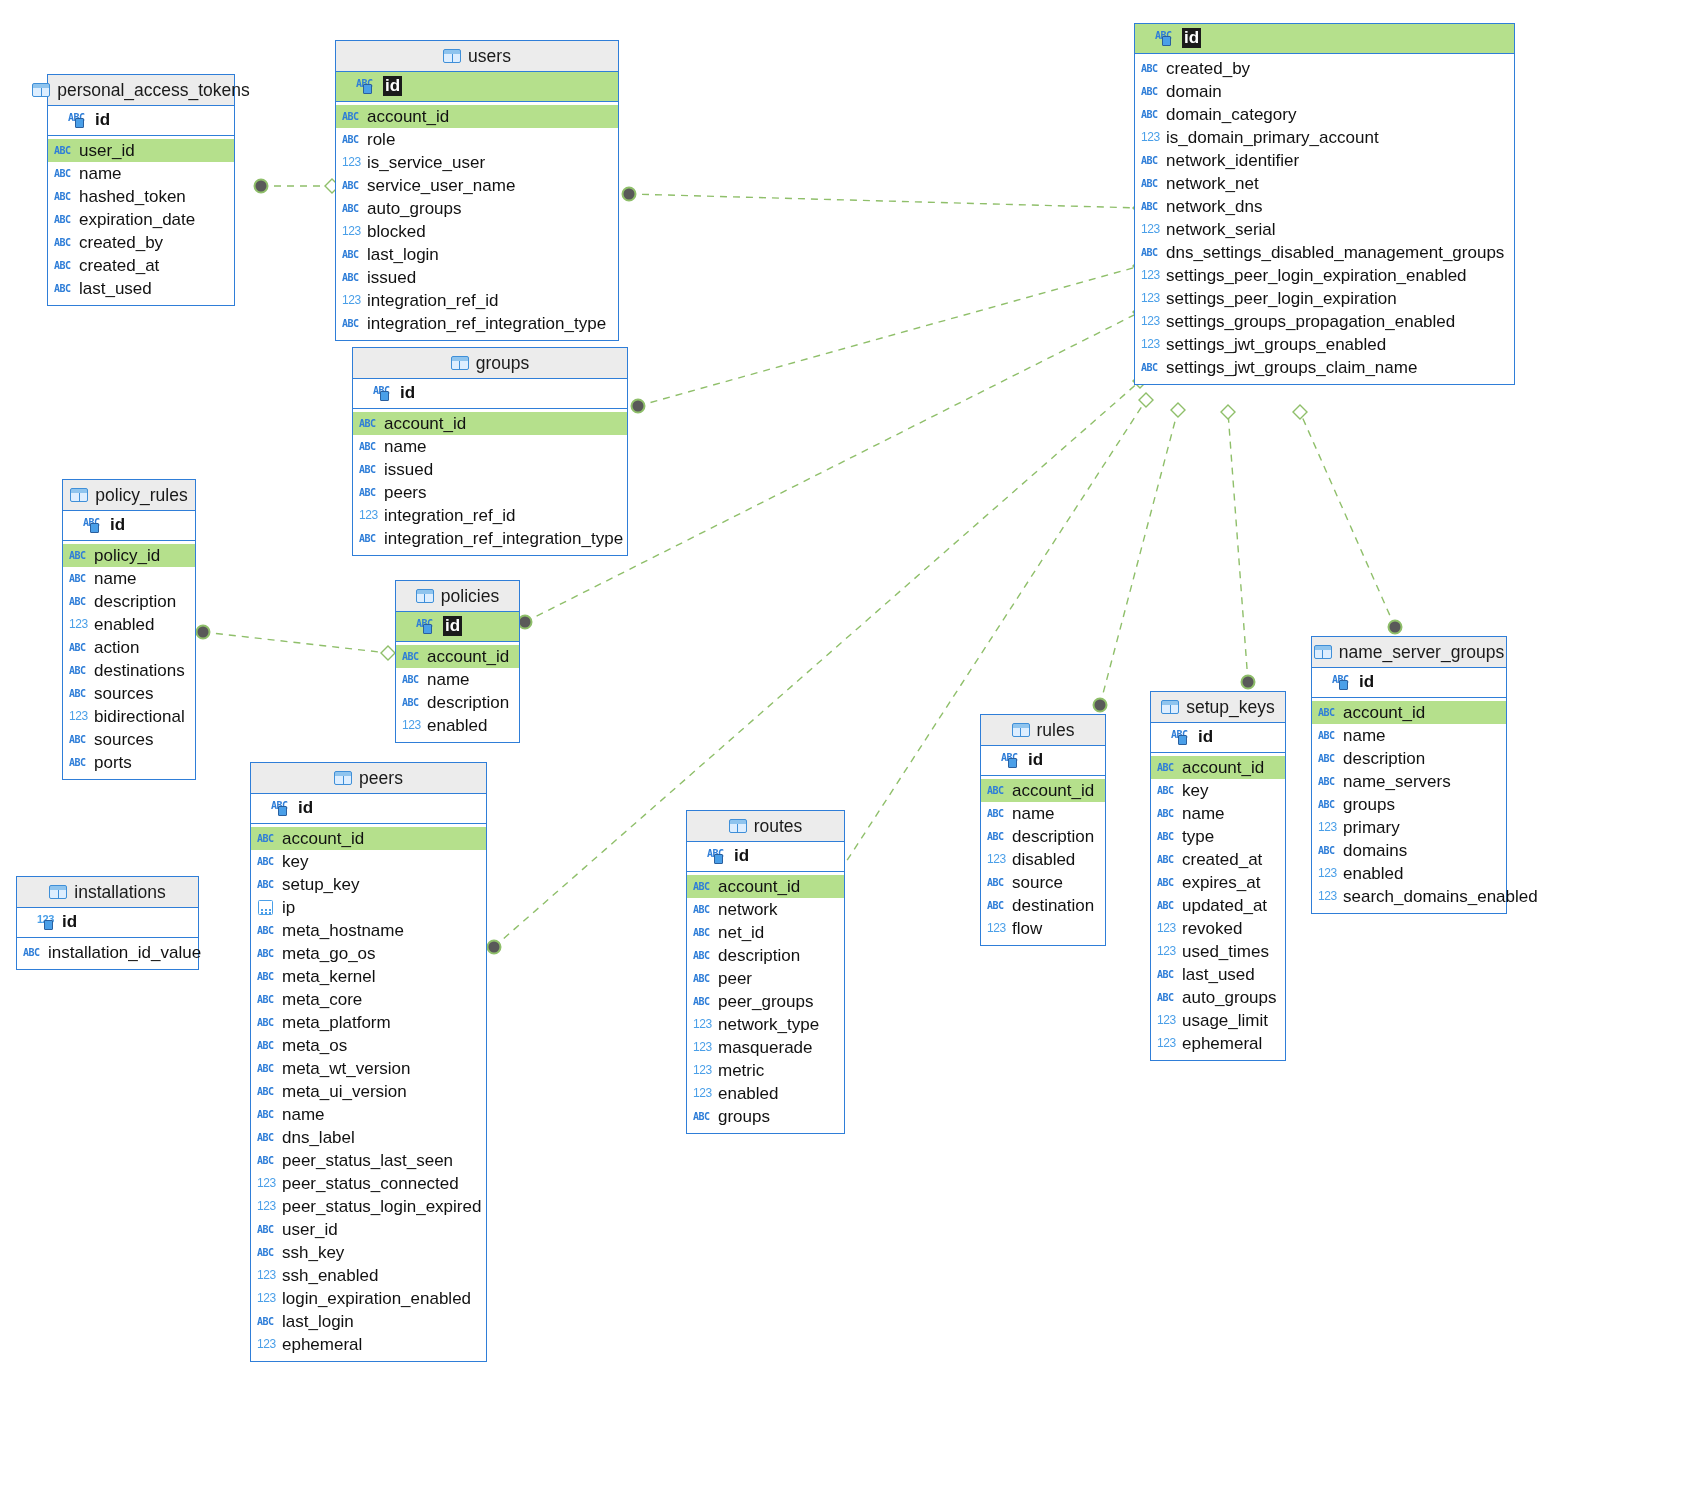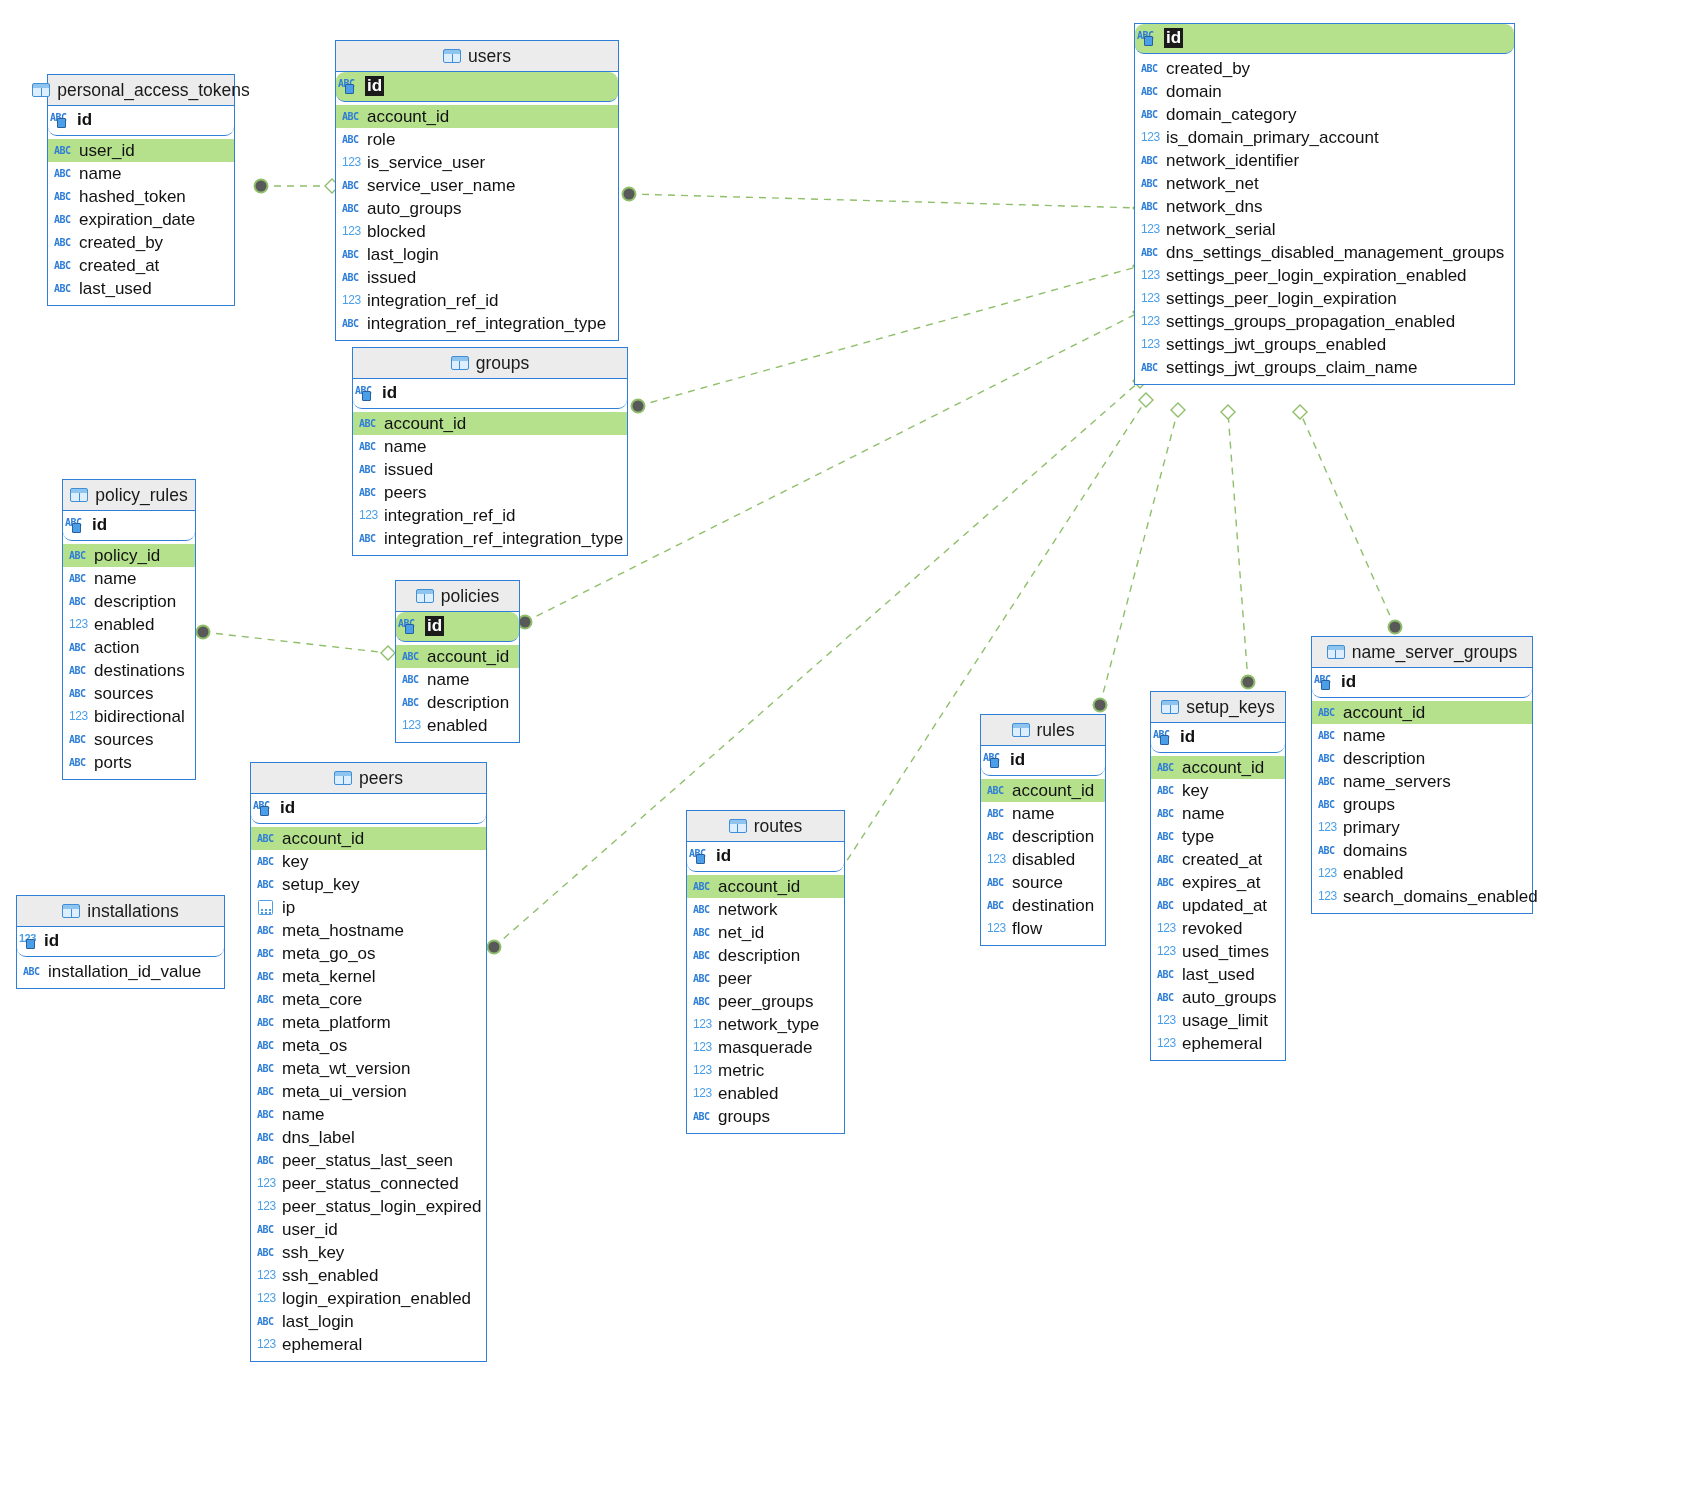--- a/index.html
+++ b/index.html
@@ -34,28 +34,27 @@
     height:30px;
     display:flex;
     align-items:center;
     justify-content:center;
     gap:7px;
     font-size:17.5px;
     color:#1a1a1a;
   }
   .tbl-pk{
     border-bottom:1.6px solid #2f7ed8;
-    padding:4px 6px 5px 2px;
+    padding:4px 6px 5px 20px;
     display:flex;
     align-items:center;
     gap:6px;
     font-size:17px;
     font-weight:bold;
     color:#111;
-    border-radius:9px;
   }
   .tbl-pk.sel .fname{
     background:#1b1b1b;
     color:#ffffff;
     padding:0 2px;
   }
   .tbl-pk.green{background:#b5e08c;}
   .cols{
     padding:3px 0 5px 0;
   }
@@ -486,21 +485,21 @@
         <div class="col">
           <span class="ty abc"></span>
           <span>description</span>
         </div>
         <div class="col">
           <span class="ty num"></span>
           <span>enabled</span>
         </div>
       </div>
     </div>
-    <div class="tbl" style="left: 16px; top: 895px; width: 209px;">
+    <div class="tbl" style="left: 16px; top: 876px; width: 183px;">
       <div class="tbl-head">
         <span class="tbl-icon"></span>
         <span>installations</span>
       </div>
       <div class="tbl-pk">
         <span class="ty keynum"></span>
         <span class="fname">id</span>
       </div>
       <div class="cols">
         <div class="col">
@@ -766,21 +765,21 @@
         <div class="col">
           <span class="ty num"></span>
           <span>usage_limit</span>
         </div>
         <div class="col">
           <span class="ty num"></span>
           <span>ephemeral</span>
         </div>
       </div>
     </div>
-    <div class="tbl" style="left: 1311px; top: 636px; width: 222px;">
+    <div class="tbl" style="left: 1311px; top: 636px; width: 196px;">
       <div class="tbl-head">
         <span class="tbl-icon"></span>
         <span>name_server_groups</span>
       </div>
       <div class="tbl-pk">
         <span class="ty key"></span>
         <span class="fname">id</span>
       </div>
       <div class="cols">
         <div class="col green">

